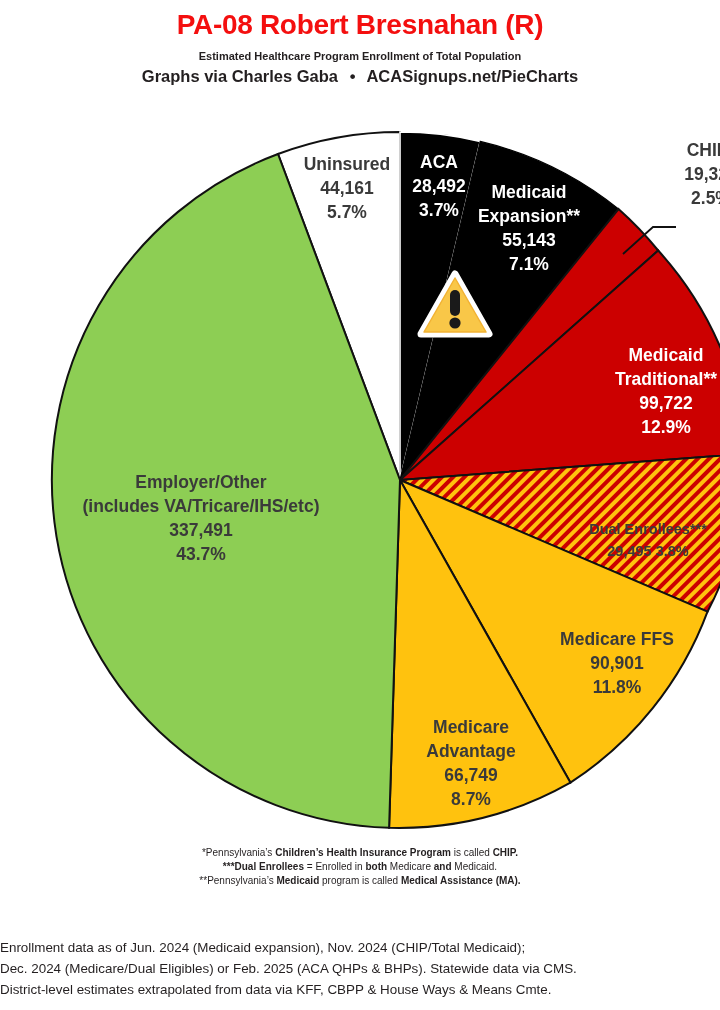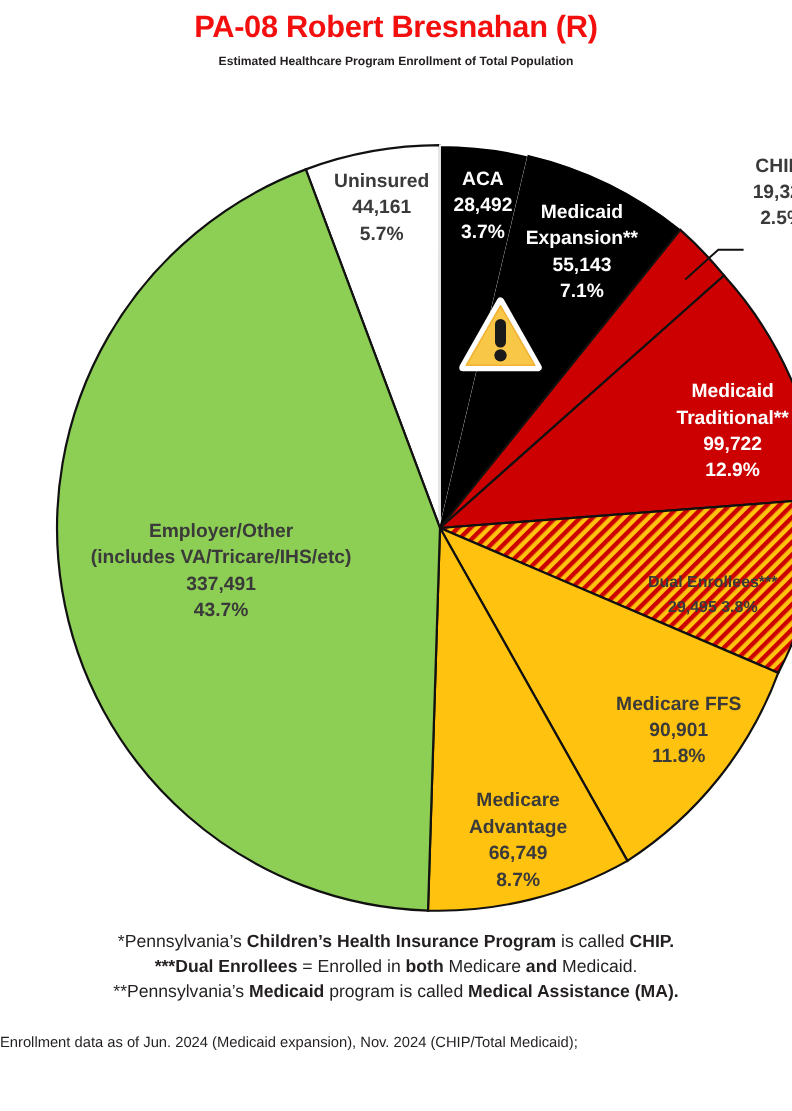--- a/index.html
+++ b/index.html
@@ -24,39 +24,44 @@
 
   .chartwrap { position:absolute; left:0; top:118px; width:720px; height:728px;margin-left:40px; }
   svg.pie { display:block; }
 
   .lbl { font-family:"Liberation Sans", sans-serif; font-weight:bold; }
   .lbl-dark { fill:#3a3a3a; }
   .lbl-white { fill:#ffffff; }
 
   .footnotes {
     position:absolute; left:0; top:846px; width:720px;
-    text-align:center; font-size:16px; line-height:1.42;
+    text-align:center; font-size:10px; line-height:1.42;
   }
   .footnotes .fn { white-space:nowrap; }
   .footnotes b { font-weight:bold; }
 
   .source {
     position:absolute; left:0; top:938px; width:720px;
     text-align:left; font-size:13.4px; line-height:1.55;
   }
   .source div { white-space:nowrap; }
 </style>
 </head>
 <body>
 
 <div id="page">
 
   <div class="hdr">
     <div class="title" style="color: rgb(244, 15, 15);">PA-08 Robert Bresnahan (R)</div>
     <div class="sub1">Estimated Healthcare Program Enrollment of Total Population</div>
+    <div class="sub2">
+      <span>Graphs via Charles Gaba</span>
+      <span class="dot">•</span>
+      <span>ACASignups.net/PieCharts</span>
+    </div>
   </div>
 
   <div class="chartwrap">
     <svg class="pie" width="720" height="728" viewBox="0 0 720 728">
       <defs>
         <pattern id="hatchDual" width="8" height="8" patternUnits="userSpaceOnUse" patternTransform="rotate(45)">
           <rect width="8" height="8" fill="#FFC20E"></rect>
           <rect width="4" height="8" fill="#CC0000"></rect>
         </pattern>
       </defs>
@@ -158,15 +163,17 @@
   </div>
 
   <div class="footnotes">
     <div class="fn"><span>*Pennsylvania’s </span><b>Children’s Health Insurance Program</b><span> is called </span><b>CHIP.</b></div>
     <div class="fn"><b>***Dual Enrollees</b><span> = Enrolled in </span><b>both</b><span> Medicare </span><b>and</b><span> Medicaid.</span></div>
     <div class="fn"><span>**Pennsylvania’s </span><b>Medicaid</b><span> program is called </span><b>Medical Assistance (MA).</b></div>
   </div>
 
   <div class="source">
     <div>Enrollment data as of Jun. 2024 (Medicaid expansion), Nov. 2024 (CHIP/Total Medicaid);</div>
+    <div>Dec. 2024 (Medicare/Dual Eligibles) or Feb. 2025 (ACA QHPs &amp; BHPs). Statewide data via CMS.</div>
+    <div>District-level estimates extrapolated from data via KFF, CBPP &amp; House Ways &amp; Means Cmte.</div>
   </div>
 
 </div>
 
 </body></html>

